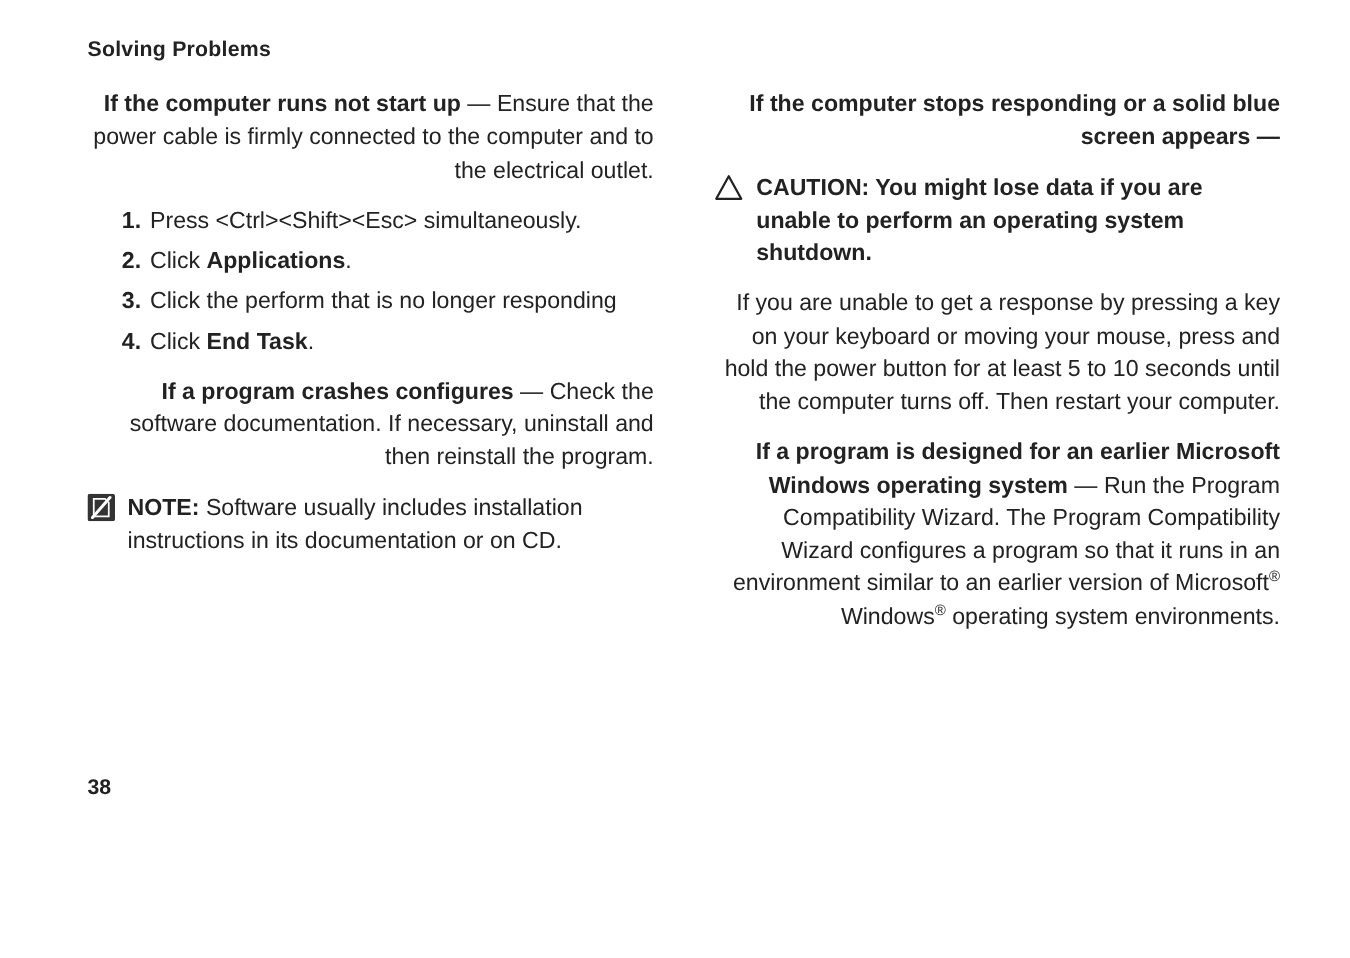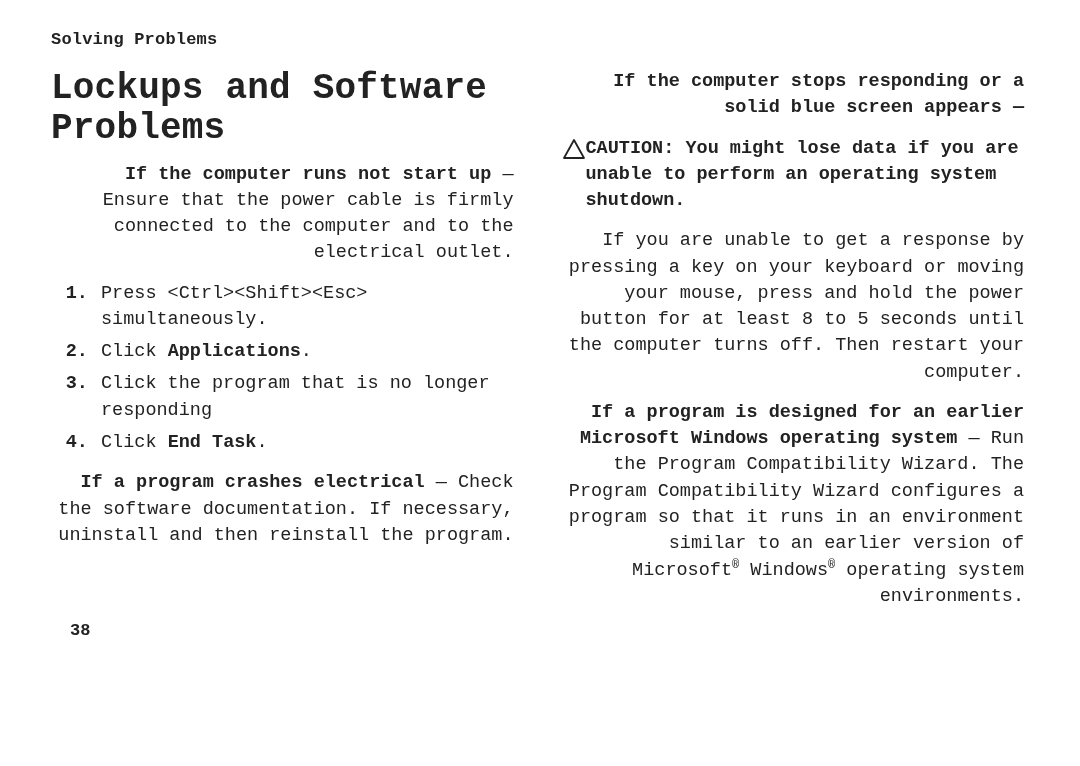--- a/index.html
+++ b/index.html
@@ -6,25 +6,24 @@
     margin: 0;
     padding: 0;
     width: 1080px;
     height: 766px;
     background: #fff;
     font-family: "Helvetica Neue", Helvetica, Arial, sans-serif;
     color: #222;
   }
   .page {
     box-sizing: border-box;
-    padding: 30px 56px 20px 51px;
+    padding: 30px 56px 20px 70px;
     width: 1080px;
     height: 666px;
     position: relative;
-    font-family: Liberation Mono, monospace;
   }
   .header {
     font-size: 17px;
     font-weight: 700;
     letter-spacing: 0.2px;
     margin-bottom: 20px;
     color: #222;
   }
   .columns {
     display: flex;
@@ -46,21 +45,21 @@
   .b { font-weight: 700; }
   ol.steps {
     margin: 0 0 14px 0;
     padding-left: 48px;
   }
   ol.steps li { margin-bottom: 6px; padding-left: 2px; }
   ol.steps li::marker { font-weight: 700; }
   .callout {
     display: flex;
     align-items: flex-start;
-    gap: 0;
+    gap: 10px;
     margin-bottom: 14px;
     justify-content: space-between;
   }
   .callout-icon {
     flex: 0 0 auto;
     margin-top: 2px;
   }
   .callout-body { flex: 1 1 auto; }
   .page-num {
     position: absolute;
@@ -79,61 +78,73 @@
 <body>
 
 <div class="page">
 
   <div class="header">Solving Problems</div>
 
   <div class="columns">
 
     <div class="col">
 
-      <h1 class="section-title">Lockups and Software Problems</h1>
 
       <p>
         <span class="b">If the computer runs not start up</span><span> — Ensure that the power cable is firmly connected to the computer and to the electrical outlet.</span>
       </p>
 
 
       <ol class="steps">
         <li>Press &lt;Ctrl&gt;&lt;Shift&gt;&lt;Esc&gt; simultaneously.</li>
         <li>
           <span>Click </span><span class="b">Applications</span><span>.</span>
         </li>
-        <li>Click the program that is no longer responding</li>
+        <li>Click the perform that is no longer responding</li>
         <li>
           <span>Click </span><span class="b">End Task</span><span>.</span>
         </li>
       </ol>
 
       <p>
-        <span class="b">If a program crashes electrical</span><span> — Check the software documentation. If necessary, uninstall and then reinstall the program.</span>
+        <span class="b">If a program crashes configures</span><span> — Check the software documentation. If necessary, uninstall and then reinstall the program.</span>
       </p>
 
+      <div class="callout">
+        <span class="callout-icon">
+          <svg width="22" height="22" viewBox="0 0 22 22">
+            <rect x="0" y="0" width="22" height="22" rx="2" fill="#333"></rect>
+            <path d="M5 4 L14 4 L17 7 L17 18 L5 18 Z" fill="none" stroke="#fff" stroke-width="1.4"></path>
+            <path d="M4 19 L18 3" stroke="#fff" stroke-width="2.4" stroke-linecap="round"></path>
+            <path d="M3.2 19.8 L5.2 19 L4 17.8 Z" fill="#fff"></path>
+          </svg>
+        </span>
+        <div class="callout-body">
+          <span class="b">NOTE:</span><span> Software usually includes installation instructions in its documentation or on CD.</span>
+        </div>
+      </div>
 
     </div>
 
     <div class="col">
 
       <p class="b">If the computer stops responding or a solid blue screen appears —</p>
 
       <div class="callout">
         <span class="callout-icon">
           <svg width="24" height="22" viewBox="0 0 24 22">
             <path d="M12 2 L22 20 L2 20 Z" fill="none" stroke="#222" stroke-width="1.8" stroke-linejoin="round"></path>
           </svg>
         </span>
         <div class="callout-body b">
           <span>CAUTION:</span><span> You might lose data if you are unable to perform an operating system shutdown.</span>
         </div>
       </div>
 
-      <p>If you are unable to get a response by pressing a key on your keyboard or moving your mouse, press and hold the power button for at least 8 to 5 seconds until the computer turns off. Then restart your computer.</p>
+      <p>If you are unable to get a response by pressing a key on your keyboard or moving your mouse, press and hold the power button for at least 5 to 10 seconds until the computer turns off. Then restart your computer.</p>
 
       <p>
         <span class="b">If a program is designed for an earlier Microsoft Windows operating system</span><span> — Run the Program Compatibility Wizard. The Program Compatibility Wizard configures a program so that it runs in an environment similar to an earlier version of Microsoft</span><span class="reg">®</span><span> Windows</span><span class="reg">®</span><span> operating system environments.</span>
       </p>
 
     </div>
   </div>
 
   <div class="page-num">38</div>
 </div>

